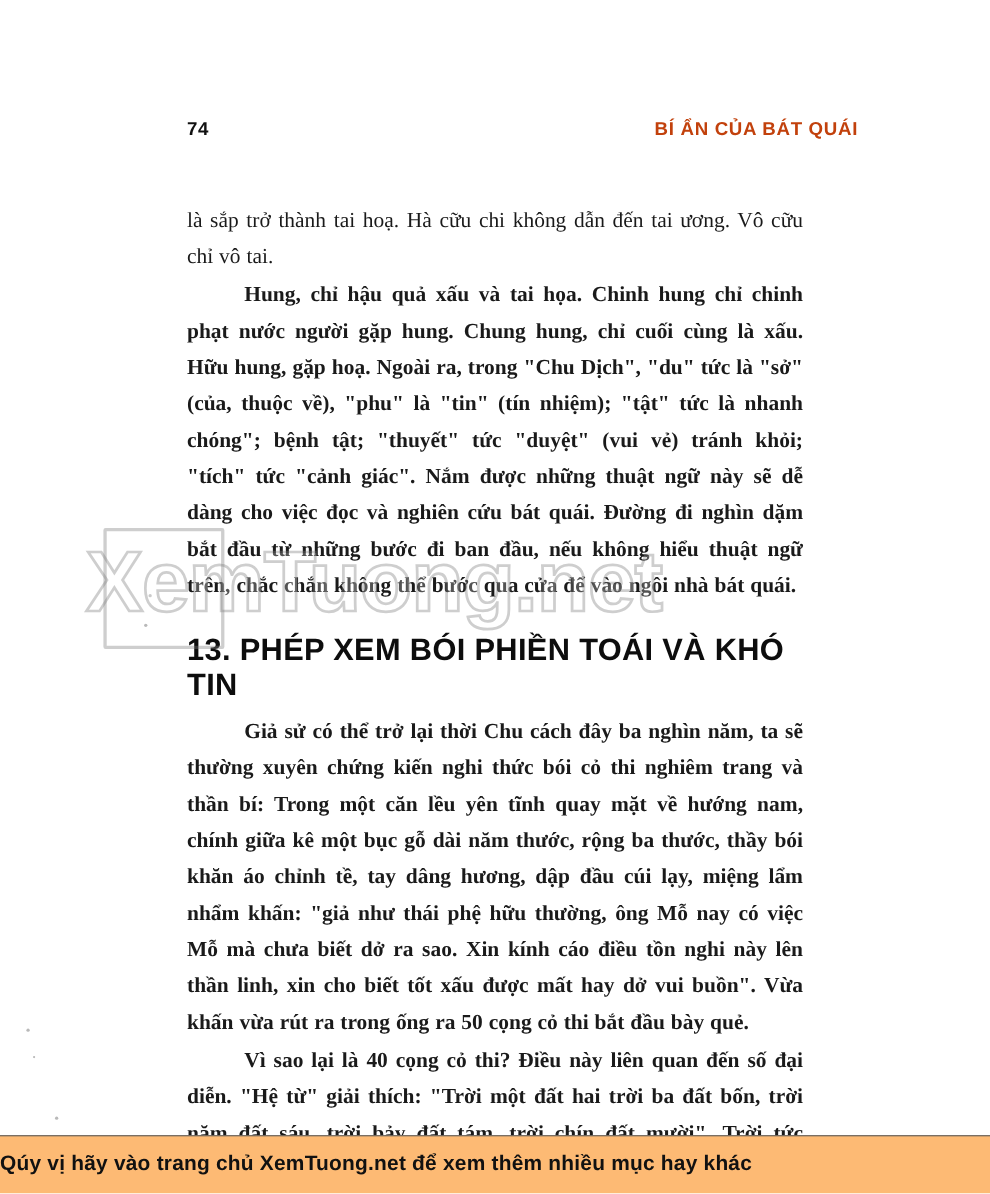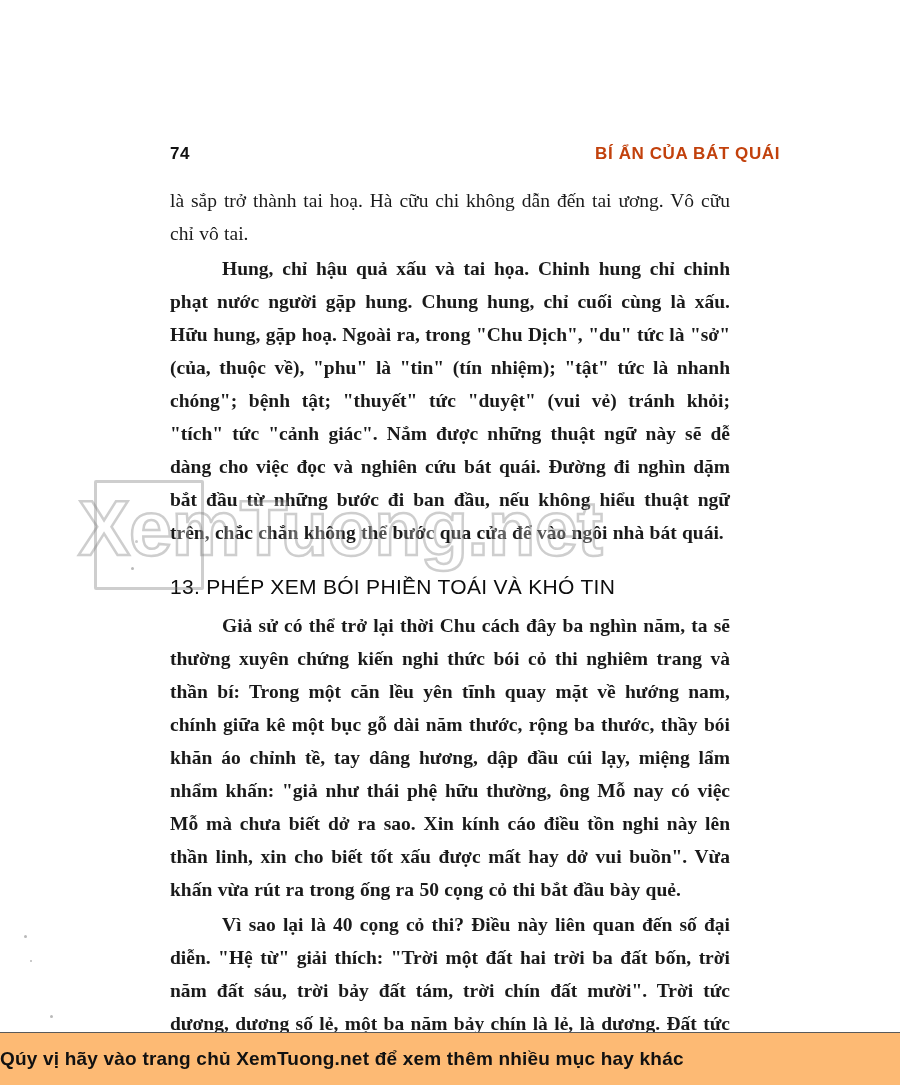--- a/index.html
+++ b/index.html
@@ -21,21 +21,20 @@
   }
   
   .page-header {
     position: absolute;
     top: 108px;
     left: 170px;
     right: 120px;
     display: flex;
     align-items: center;
     justify-content: space-between;
-    margin-top: 36px;
   }
   .folio {
     font-family: "Liberation Sans", sans-serif;
     font-weight: bold;
     font-size: 17px;
     letter-spacing: 0.5px;
     color: #111;
   }
   .running-head {
     font-family: "Liberation Sans", sans-serif;
@@ -64,22 +63,22 @@
     font-weight: bold;
   }
   .para + .para {
     margin-top: 2px;
   }
   
   .section-heading {
     position: relative;
     margin: 26px 0 10px 0;
     font-family: "Liberation Sans", sans-serif;
-    font-weight: normal;
-    font-size: 21px;
+    font-weight: bold;
+    font-size: 28px;
     letter-spacing: 0.3px;
     color: #0d0d0d;
     text-transform: none;
   }
   .block-2 {
     margin-top: 20px;
   }
   
   .footer {
     position: absolute;

